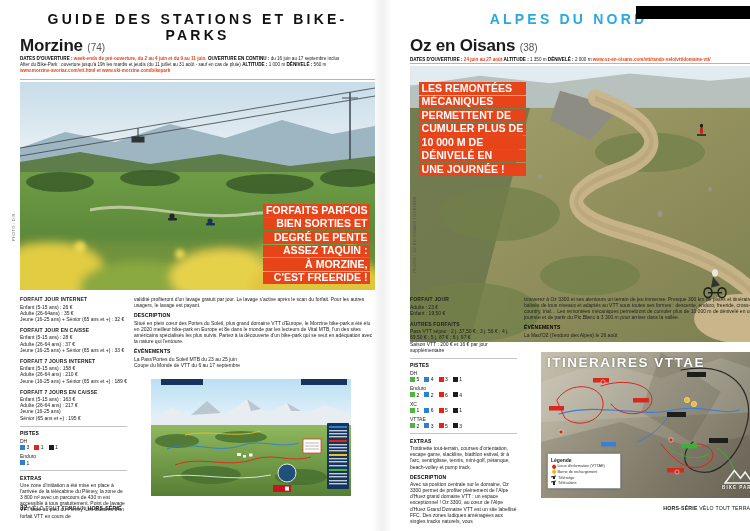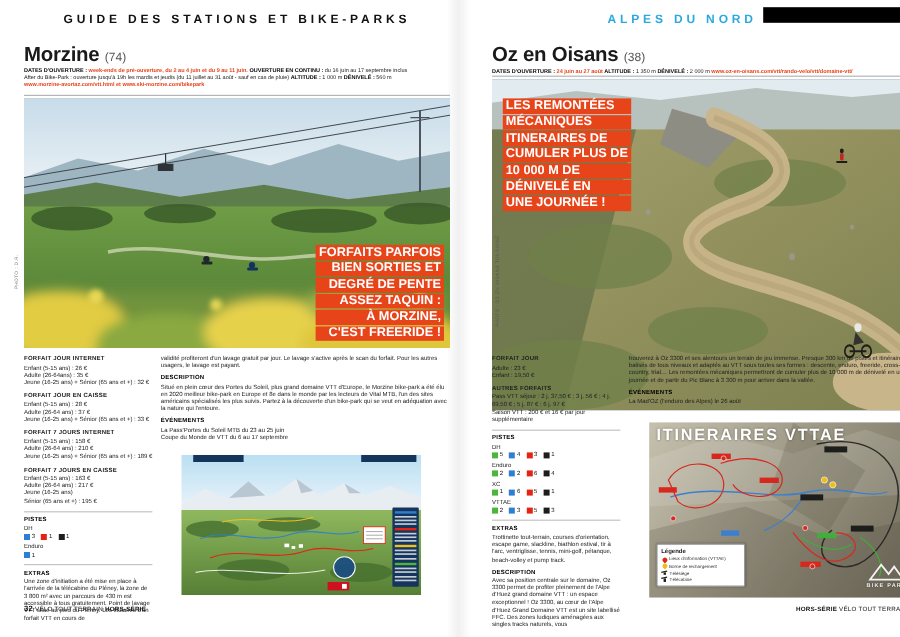--- a/index.html
+++ b/index.html
@@ -4,21 +4,21 @@
 <style>
   html,body{margin:0;padding:0;}
   body{
     width:750px;height:531px;position:relative;overflow:hidden;background:#ffffff;
     font-family:"Liberation Sans", sans-serif;color:#1a1a1a;
     -webkit-font-smoothing:antialiased;
   }
   .gutter{position:absolute;left:372px;top:0;width:20px;height:531px;
     background:linear-gradient(90deg,rgba(0,0,0,0) 0%,rgba(0,0,0,.06) 50%,rgba(0,0,0,0) 100%);}
   
-  .spread-title{position:absolute;top:11px;font-size:10px;font-weight:bold;letter-spacing:3.2px;text-align:center;width:355px;}
+  .spread-title{position:absolute;top:11px;font-size:14px;font-weight:bold;letter-spacing:3.2px;text-align:center;width:355px;}
   .spread-title.left{left:20px;color:#111;}
   .spread-title.right{left:391px;color:var(--alpes-blue,#2aa9e0);}
   .corner-tab{position:absolute;left:636px;top:6px;width:114px;height:13px;background:#000;}
   
   .page{position:absolute;top:0;width:355px;height:531px;}
   #page-left{left:20px;} #page-right{left:410px;}
   .station-title{position:absolute;top:36px;left:0;font-size:17px;font-weight:bold;letter-spacing:-.2px;}
   .station-title .dept{font-size:10px;font-weight:normal;color:#555;letter-spacing:0;}
   .info{position:absolute;left:0;width:355px;font-size:4.6px;line-height:6px;color:#222;}
   #page-left .info{top:56px;} #page-right .info{top:57px;}
@@ -356,21 +356,21 @@
         <circle cx="305" cy="168" r="3" fill="#e8e8e4"></circle>
         <path d="M303,171 L310,178 L301,180 Z" fill="#33322e"></path>
         <circle cx="298" cy="184" r="4" fill="none" stroke="#1d1d1b" stroke-width="1.4"></circle>
         <circle cx="312" cy="184" r="4" fill="none" stroke="#1d1d1b" stroke-width="1.4"></circle>
         <line x1="298" y1="184" x2="312" y2="184" stroke="#1d1d1b" stroke-width="1.2"></line>
       </g>
     </svg>
     <div class="overlay" id="overlay-oz">
       <span class="l">LES REMONTÉES</span>
       <span class="l">MÉCANIQUES</span>
-      <span class="l">ITINERAIRES DE</span>
+      <span class="l">PERMETTENT DE</span>
       <span class="l">CUMULER PLUS DE</span>
       <span class="l">10 000 M DE</span>
       <span class="l">DÉNIVELÉ EN</span>
       <span class="l">UNE JOURNÉE !</span>
     </div>
     <div class="vcredit" style="left:2px;top:130px;color:#555;">PHOTO : OZ EN OISANS TOURISME</div>
   </div>
 
   <div class="col1">
     <div class="sect">

